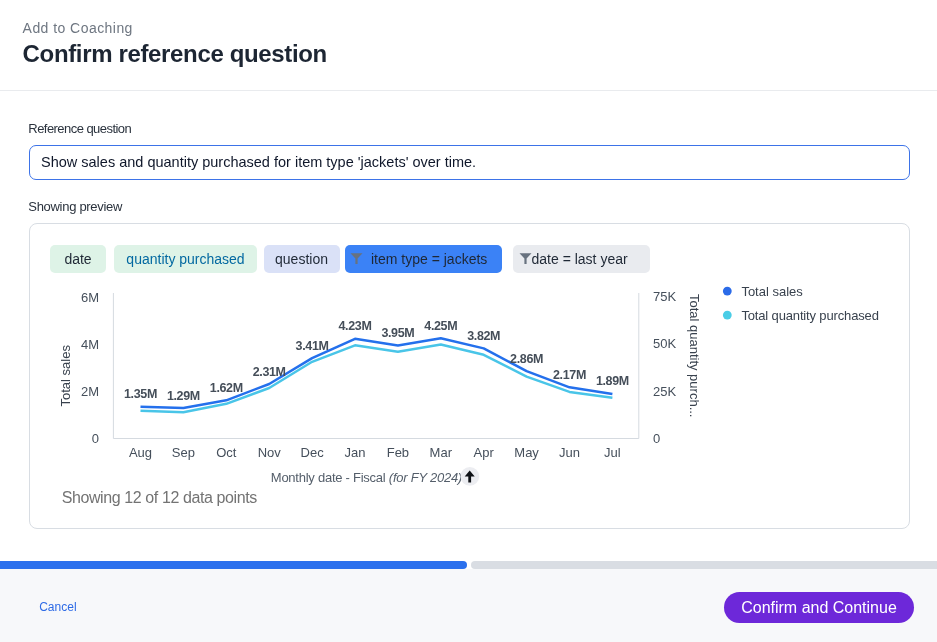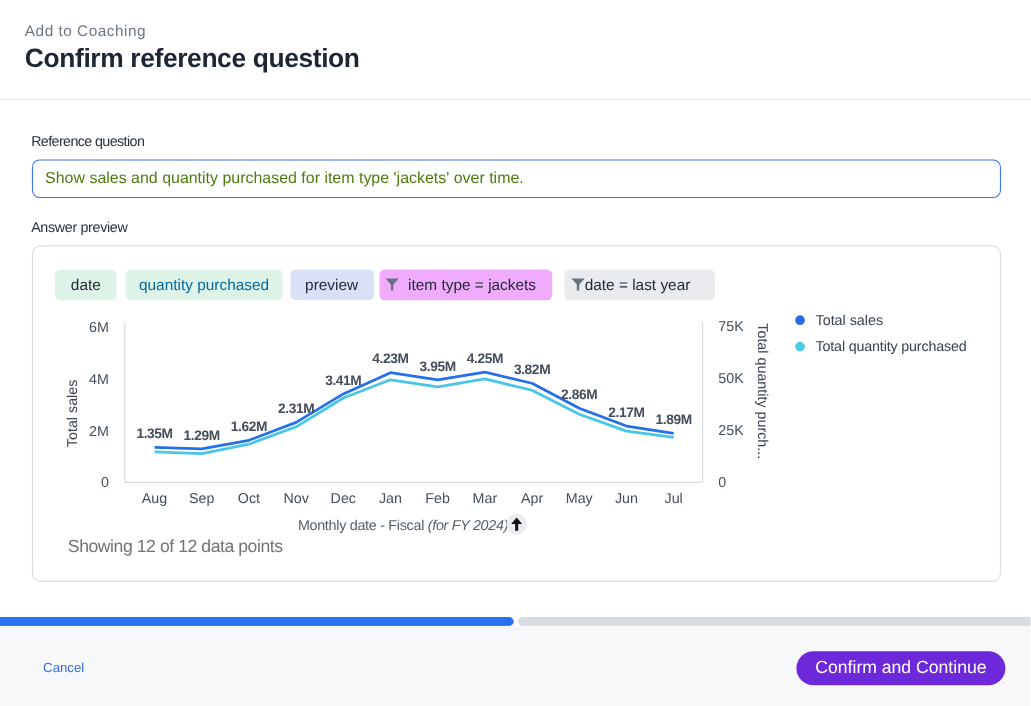--- a/index.html
+++ b/index.html
@@ -9,30 +9,30 @@
 </style>
 </head>
 <body>
 
 <div class="abs" style="left:22.6px;top:20px;font-size:14px;letter-spacing:0.45px;color:#6E7681;">Add to Coaching</div>
 <div class="abs" style="left:22.6px;top:40px;font-size:24px;font-weight:700;letter-spacing:-0.35px;color:#1D2633;">Confirm reference question</div>
 <div class="abs" style="left:0;top:89.5px;width:937px;height:1px;background:#E9EBEE;"></div>
 
 <div class="abs" style="left:28.3px;top:120.5px;font-size:13px;letter-spacing:-0.55px;color:#2A323D;">Reference question</div>
 <div class="abs" style="left:29px;top:144.5px;width:881px;height:35px;border:1.5px solid #3D73E8;border-radius:7px;box-sizing:border-box;display:flex;align-items:center;">
-  <span style="margin-left:11px;font-size:14.5px;color:#4d7c0f;">Show sales and quantity purchased for item type 'jackets' over time.</span>
+  <span style="margin-left:11px;font-size:14.5px;color:#0f172a;">Show sales and quantity purchased for item type 'jackets' over time.</span>
 </div>
 
-<div class="abs" style="left:28.3px;top:199px;font-size:13px;letter-spacing:-0.3px;color:#2A323D;">Answer preview</div>
+<div class="abs" style="left:28.3px;top:199px;font-size:13px;letter-spacing:-0.3px;color:#2A323D;">Showing preview</div>
 <div class="abs" style="left:29px;top:222.5px;width:881px;height:306px;border:1px solid #D8DDE3;border-radius:8px;box-sizing:border-box;background:#fff;"></div>
 
 <div class="abs chip" style="left:50px;top:244.5px;width:56px;height:28px;background:#DEF3E7;border-radius:5px;display:flex;align-items:center;justify-content:center;font-size:14px;color:#1F2835;">date</div>
 <div class="abs chip" style="left:114px;top:244.5px;width:143px;height:28px;background:#DEF3E7;border-radius:5px;display:flex;align-items:center;justify-content:center;font-size:14px;color:#0369a1;">quantity purchased</div>
-<div class="abs chip" style="left:263.5px;top:244.5px;width:76px;height:28px;background:#DAE1F7;border-radius:5px;display:flex;align-items:center;justify-content:center;font-size:14px;color:#1F2835;">preview</div>
-<div class="abs chip" style="left:344.5px;top:244.5px;width:157.5px;height:28px;background:#f0abfc;border-radius:5px;display:flex;align-items:center;font-size:14px;color:#1F2835;">
+<div class="abs chip" style="left:263.5px;top:244.5px;width:76px;height:28px;background:#DAE1F7;border-radius:5px;display:flex;align-items:center;justify-content:center;font-size:14px;color:#1F2835;">question</div>
+<div class="abs chip" style="left:344.5px;top:244.5px;width:157.5px;height:28px;background:#3b82f6;border-radius:5px;display:flex;align-items:center;font-size:14px;color:#1F2835;">
   <svg style="margin-left:5.5px;" width="13" height="13" viewBox="0 0 13 13">
       <path d="M0.5 1.2 L12.5 1.2 L7.6 6.6 L7.6 12 L5.4 12 L5.4 6.6 Z" fill="#68727F"></path>
     </svg>
   <span style="margin-left:8px;">item type = jackets</span>
 </div>
 <div class="abs chip" style="left:513px;top:244.5px;width:136.5px;height:28px;background:#E9EBEF;border-radius:5px;display:flex;align-items:center;font-size:14px;color:#1F2835;">
   <svg style="margin-left:5.5px;" width="13" height="13" viewBox="0 0 13 13">
       <path d="M0.5 1.2 L12.5 1.2 L7.6 6.6 L7.6 12 L5.4 12 L5.4 6.6 Z" fill="#68727F"></path>
     </svg>
   <span style="margin-left:0;">date = last year</span>

